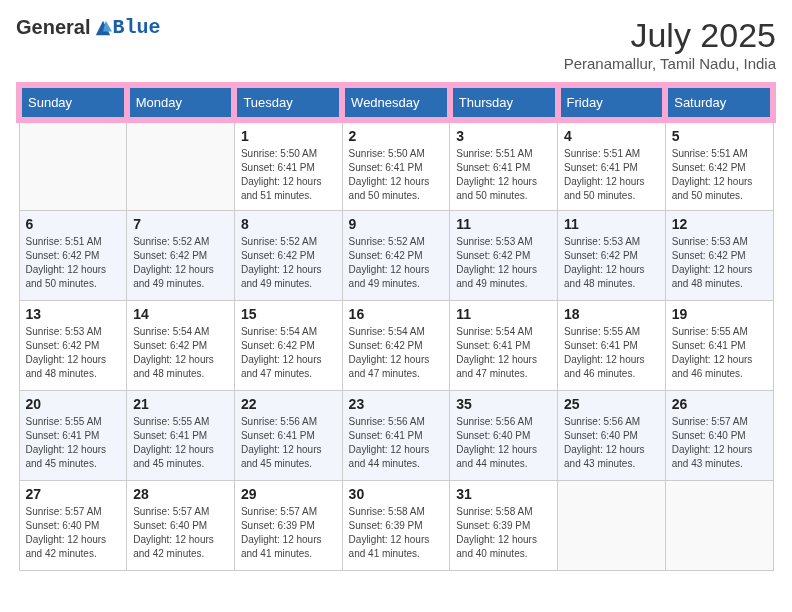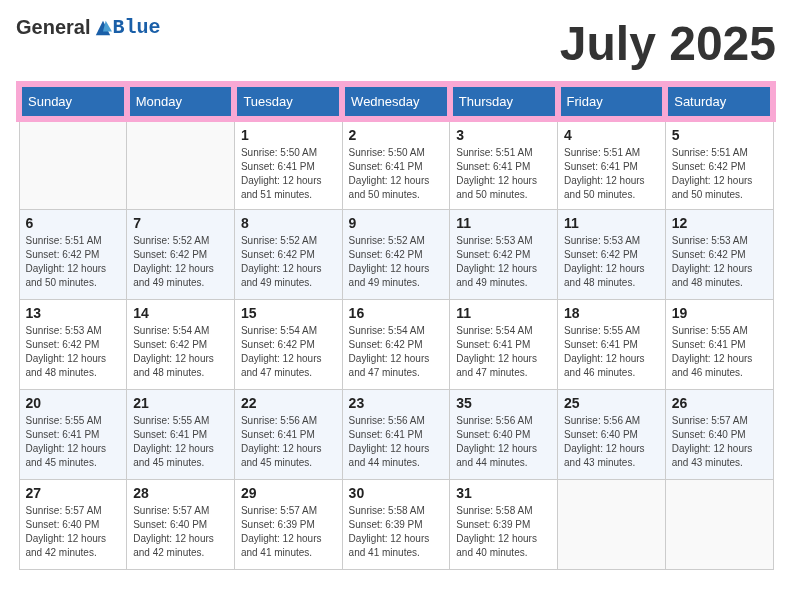--- a/index.html
+++ b/index.html
@@ -39,23 +39,23 @@
     }
     .logo-icon {
       width: 18px;
       height: 18px;
       margin-left: 2px;
     }
     .title-area {
       text-align: right;
     }
     .month-title {
-      font-size: 48px;
+      font-size: 34px;
       color: #333;
-      font-weight: bold;
+      font-weight: normal;
     }
     .location {
       font-size: 15px;
       color: #555;
     }
     table {
       width: 100%;
       border-collapse: collapse;
       font-size: 11px;
     }
@@ -109,20 +109,21 @@
       <span class="logo-general">General</span>
       <svg class="logo-icon" viewBox="0 0 20 20">
         <polygon points="10,2 18,18 2,18" fill="#1a5fa8"></polygon>
         <polygon points="13,2 20,14 10,14" fill="#4a9fd4"></polygon>
       </svg>
     </div>
     <span class="logo-blue">Blue</span>
   </div>
   <div class="title-area">
     <div class="month-title">July 2025</div>
+    <div class="location">Peranamallur, Tamil Nadu, India</div>
   </div>
 </div>
 
 <table>
   <thead>
     <tr>
     <th>Sunday</th>
         <th>Monday</th>
         <th>Tuesday</th>
         <th>Wednesday</th>

